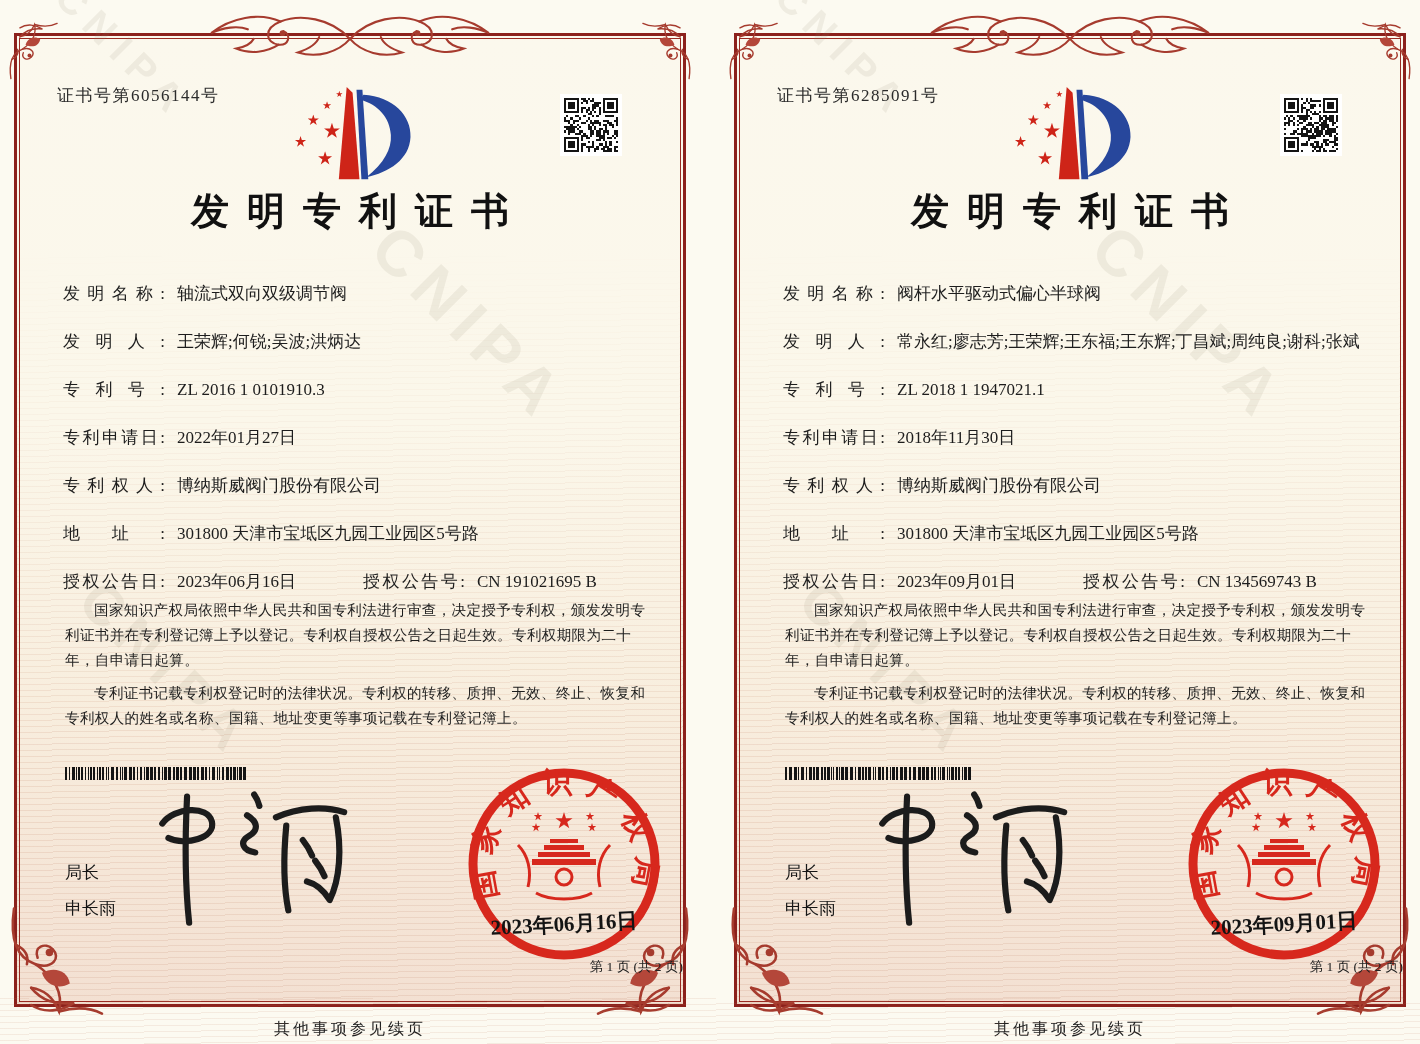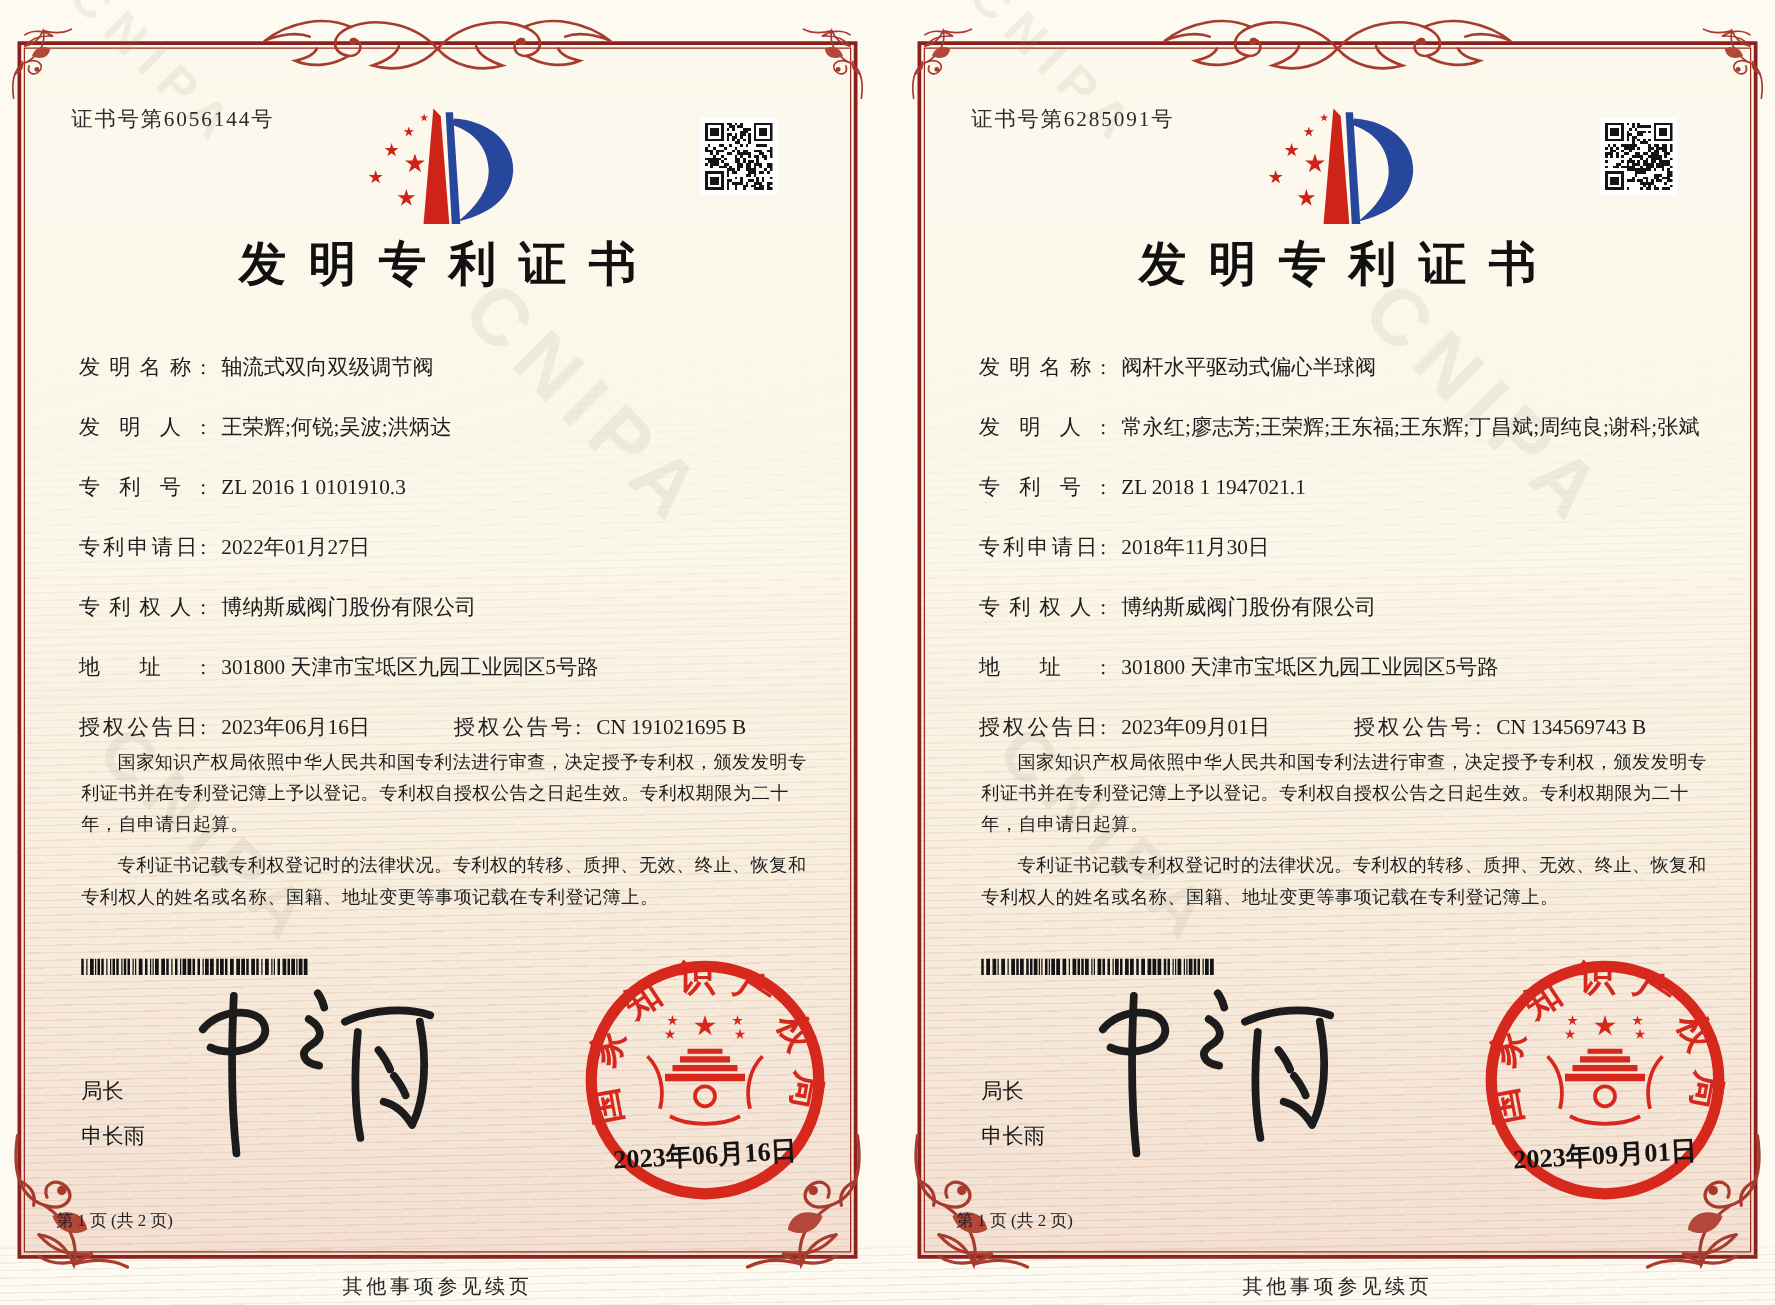--- a/index.html
+++ b/index.html
@@ -36,21 +36,21 @@
   .barcode{position:absolute;left:48px;top:731px;height:13px;font-size:0;white-space:nowrap;}
   .barcode i{display:inline-block;height:100%;background:#141414;vertical-align:top;}
   .director{position:absolute;left:48px;top:798px;font-family:"Liberation Sans","DejaVu Sans",sans-serif;
         font-size:17px;color:#161616;margin-top:27px;}
   .director div{margin-bottom:13px;}
   .sig{position:absolute;left:105px;top:740px;width:250px;height:155px;}
   .seal{position:absolute;left:447px;top:728px;width:200px;height:200px;}
   .seal svg{position:absolute;inset:0;width:100%;height:100%;}
   .seal-date{position:absolute;left:0;right:0;top:146px;text-align:center;font-size:21px;color:#141414;
         transform:rotate(-3deg);font-weight:bold;}
-  .page-num{position:absolute;left:0;right:0;bottom:18px;text-align:left;font-size:13.5px;color:#222;padding-left:28px;}
+  .page-num{position:absolute;left:0;right:0;bottom:28px;text-align:right;font-size:13.5px;color:#222;padding-left:28px;}
   .continuation{margin-top:12px;text-align:center;font-size:16px;letter-spacing:3px;color:#222;}
   .orn{position:absolute;pointer-events:none;}
   .orn-top{left:50%;top:-26px;transform:translateX(-50%);width:330px;height:54px;}
   .orn-tl{left:-14px;top:-16px;width:62px;height:62px;transform:scaleY(-1);}
   .orn-tr{right:-14px;top:-16px;width:62px;height:62px;transform:scale(-1,-1);}
   .orn-bl{left:-18px;bottom:-16px;width:118px;height:118px;}
   .orn-br{right:-18px;bottom:-16px;width:118px;height:118px;transform:scaleX(-1);}
 </style>
 </head>
 <body>

